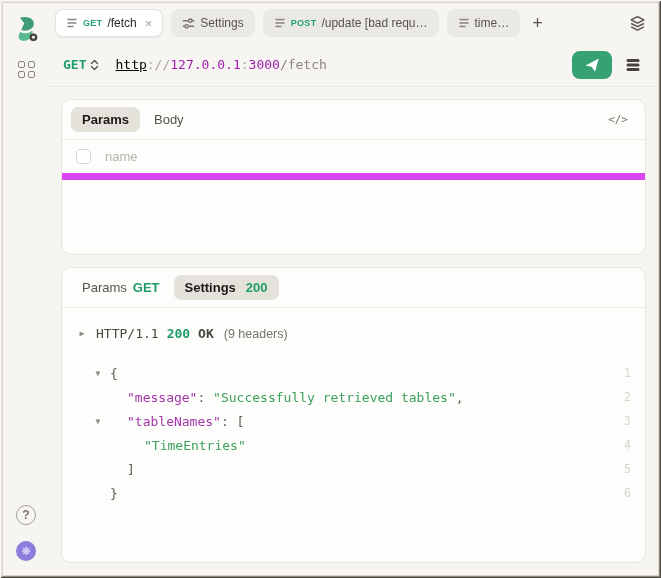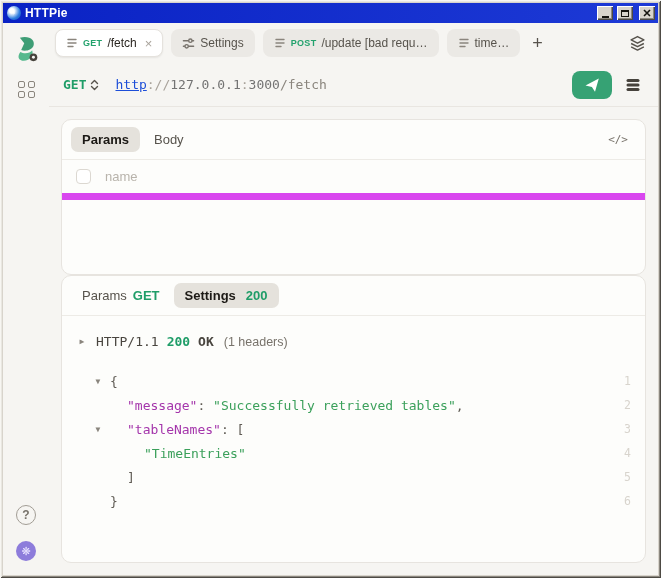--- a/index.html
+++ b/index.html
@@ -65,27 +65,27 @@
   .tab .close-x { font-size:13px; color:#a8a29a; margin-left:3px; line-height:1; cursor:pointer; }
   .plus-btn { background:none; border:0; font-size:18px; color:#57534c; cursor:pointer; padding:0 4px; line-height:1; }
   .stack-btn { background:none; border:0; margin-left:auto; cursor:pointer; padding:2px; display:flex; }
 
   
   .urlrow { height:44px; flex:0 0 44px; display:flex; align-items:center; padding:0 14px; gap:10px; border-bottom:1px solid #e9e6e1; }
   .method-select { display:flex; align-items:center; gap:4px; background:none; border:0; cursor:pointer; }
   .method-select .m { font-size:13px; font-weight:700; color:#1f9d68; font-family:"DejaVu Sans Mono", monospace; }
   .url-field { flex:1; font-family:"DejaVu Sans Mono", monospace; font-size:13px; margin-left:6px;
                white-space:nowrap; overflow:hidden; cursor:text; }
-  .u-scheme { color:#1d4ed8;text-decoration:underline; } .u-dim { color:#a8a29a; } .u-host { color:#737373; } .u-path { color:#8a857d; }
+  .u-scheme { color:#000000;text-decoration:underline; } .u-dim { color:#a8a29a; } .u-host { color:#a21caf; } .u-path { color:#8a857d; }
   .send-btn { width:40px; height:28px; border:0; border-radius:8px; background:#36a274; display:flex;
               align-items:center; justify-content:center; cursor:pointer; flex:0 0 40px; }
   .db-btn { background:none; border:0; cursor:pointer; display:flex; padding:2px; }
 
   
-  .content { flex:1; min-height:0; display:flex; flex-direction:column; padding:12px; }
+  .content { flex:1; min-height:0; display:flex; flex-direction:column; padding:12px; gap:12px; }
   .card { background:#fdfdfb; border:1px solid #e7e4df; border-radius:10px; overflow:hidden; display:flex; flex-direction:column; }
   .card-hdr { height:40px; flex:0 0 40px; display:flex; align-items:center; padding:0 9px; gap:3px; border-bottom:1px solid #edebe6; }
   .pill { display:inline-flex; align-items:center; gap:5px; background:none; border:0; border-radius:7px;
           padding:5px 11px; font-size:13px; color:#57534c; cursor:pointer; font-family:"Liberation Sans", sans-serif; }
   .pill.active { background:#e5e2dc; color:#1c1915; font-weight:700; }
   .code-toggle { margin-left:auto; background:none; border:0; font-family:"DejaVu Sans Mono", monospace;
                  font-size:11px; color:#78736b; cursor:pointer; padding:4px 8px; }
   .kv-row { height:40px; flex:0 0 40px; display:flex; align-items:center; padding:0 14px; gap:14px; border-bottom:7px solid #d946ef; }
   .checkbox { width:15px; height:15px; border:1.5px solid #dcd8d1; border-radius:4px; background:#fff; cursor:pointer; flex:0 0 15px; }
   .kv-input { border:0; background:transparent; outline:none; font-size:13px; color:#44403a; font-family:"Liberation Sans", sans-serif; }
@@ -116,35 +116,20 @@
   .t-str { color:#3ba05b; }
   .lnum { margin-left:auto; min-width:16px; text-align:right; color:#d8d4cd; font-size:11.5px; }
 
   svg { display:block; }
 </style>
 </head>
 <body>
 
 <div class="window">
 
-  <div class="titlebar">
-    <span class="app-icon"></span>
-    <span class="title">HTTPie</span>
-    <button class="win-btn">
-        <span class="g-min"></span>
-      </button>
-    <button class="win-btn">
-        <span class="g-max"></span>
-      </button>
-    <button class="win-btn close">
-      <svg width="8" height="8" viewBox="0 0 8 8">
-          <path d="M1 1 L7 7 M7 1 L1 7" stroke="#15140f" stroke-width="1.6"></path>
-        </svg>
-    </button>
-  </div>
 
   <div class="app">
 
     <div class="sidebar">
       <svg class="logo" viewBox="0 0 32 32">
         <path d="M9 3 C20 0 27 6 24.5 12.5 C22.5 17.5 14.5 19 10.5 17 L14 9.5 Z" fill="#3f9e76"></path>
         <path d="M9.5 19.5 C15 22.5 21 20.5 23 17.5 C25.5 24.5 19.5 30.5 11.5 29.3 C7 28.3 6.2 24 9.5 19.5 Z" fill="#57b98e"></path>
         <circle cx="24.5" cy="25.5" r="4.4" fill="#46423c"></circle>
         <circle cx="24.5" cy="25.5" r="1.7" fill="#f6f5f2"></circle>
       </svg>
@@ -252,21 +237,21 @@
               <span class="st">200</span>
             </button>
           </div>
 
           <div class="resp-body">
             <div class="status-line">
               <span class="tri">▶</span>
               <span class="proto">HTTP/1.1</span>
               <span class="st-code">200</span>
               <span class="st-reason">OK</span>
-              <span class="hdr-note">(1 headers)</span>
+              <span class="hdr-note">(9 headers)</span>
             </div>
 
             <div class="json-block">
               <div class="jline">
                 <span class="gutter">
                     <span class="tri">▼</span>
                   </span>
                 <span class="tok t-punct">{</span>
                 <span class="lnum">1</span>
               </div>

